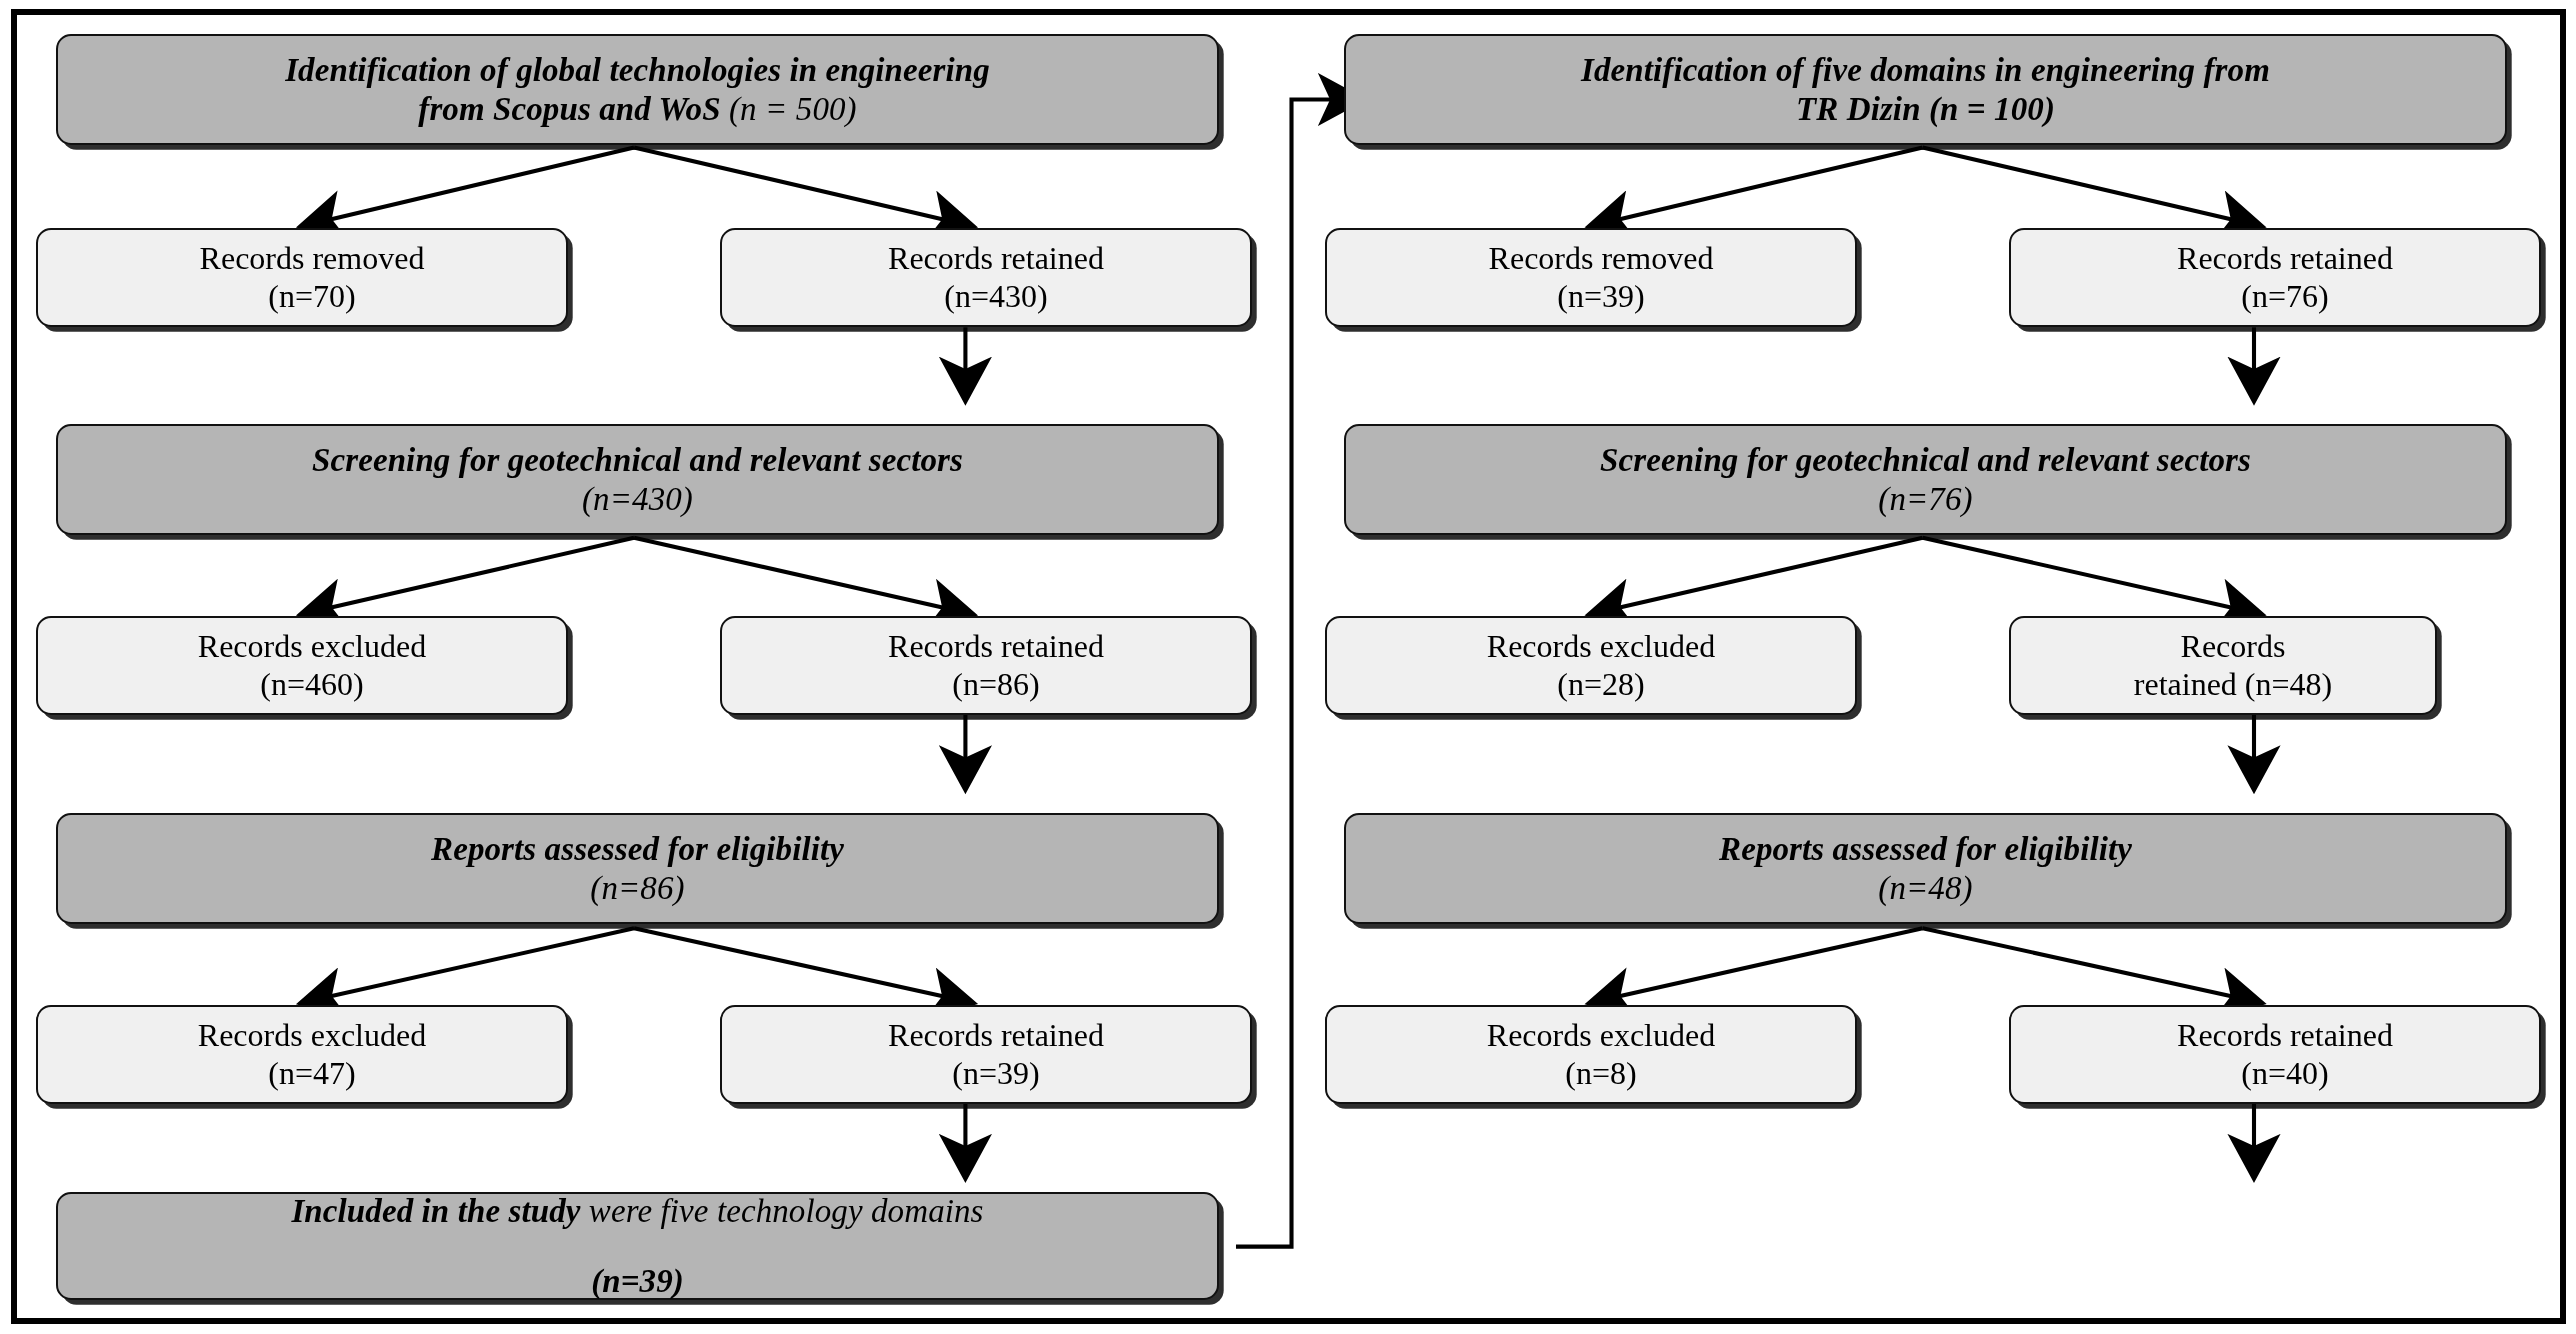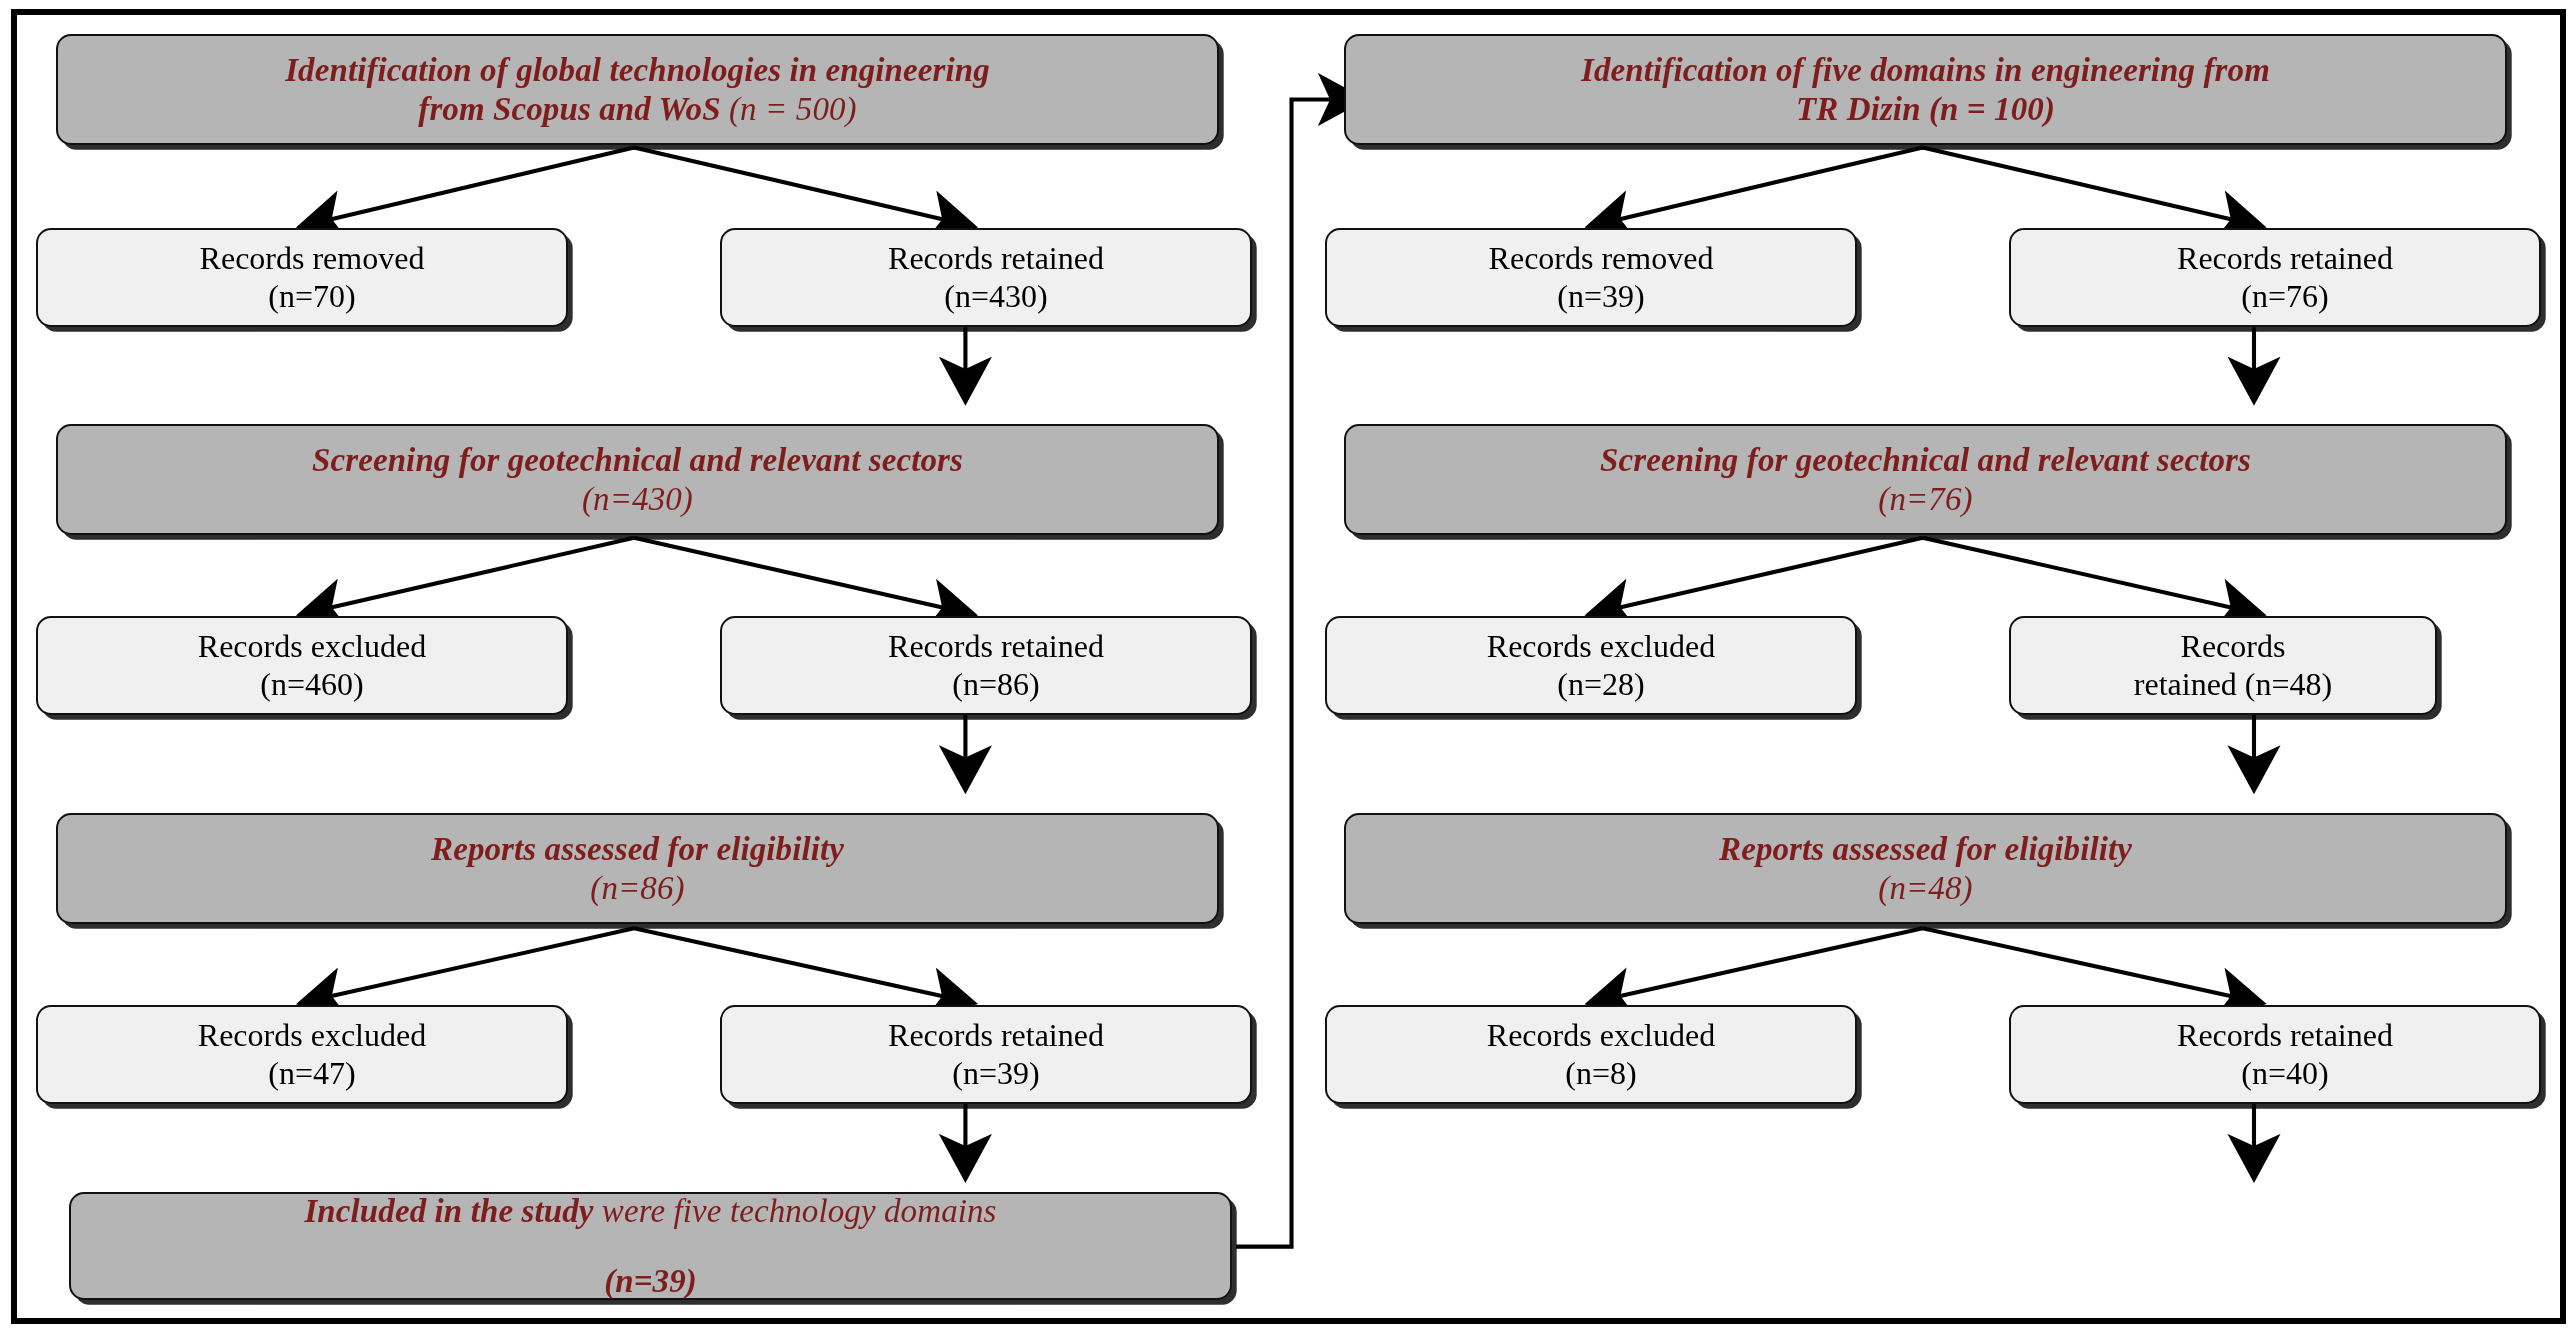--- a/index.html
+++ b/index.html
@@ -11,21 +11,21 @@
 
   svg.wires{position:absolute;left:0;top:0;width:2576px;height:1335px;pointer-events:none;}
 
   .node{position:absolute;box-sizing:border-box;
         border:2.9px solid #111;border-radius:15px;
         display:flex;flex-direction:column;align-items:center;justify-content:center;
         text-align:center;line-height:1.16;
         box-shadow:5.3px 5.3px 0 -0.6px rgba(0,0,0,0.82);
         z-index:3;}
 
-  .node.stage{background:#b5b5b5;color:#7f1d1d;font-size:33px;font-weight:bold;font-style:italic;}
+  .node.stage{background:#b5b5b5;color:#000000;font-size:33px;font-weight:bold;font-style:italic;}
   .node.rec{background:#f0f0f0;color:#000;font-size:32px;font-weight:normal;font-style:normal;padding-left:20px;}
 
   .node .ln{display:block;white-space:nowrap;}
   .node.stage .ln{letter-spacing:0.1px;}
 
   .nb{font-weight:normal;}   
   .bi{font-weight:bold;font-style:italic;margin-top:32px;}
   .ri{font-weight:normal;font-style:italic;}
 </style>
 </head>
@@ -105,21 +105,21 @@
   <div class="node rec" style="left:36px;top:1005px;width:532px;height:99px;">
     <span class="ln">Records excluded</span>
     <span class="ln">(n=47)</span>
   </div>
 
   <div class="node rec" style="left:720px;top:1005px;width:532px;height:99px;">
     <span class="ln">Records retained</span>
     <span class="ln">(n=39)</span>
   </div>
 
-  <div class="node stage" style="left:69px;top:1192px;width:1163px;height:108px;">
+  <div class="node stage" style="left:56px;top:1192px;width:1163px;height:108px;">
     <span class="ln"><span class="bi">Included in the study</span><span class="ri"> were five technology domains</span></span>
     <span class="ln bi">(n=39)</span>
   </div>
 
   <div class="node stage" style="left:1344px;top:34px;width:1163px;height:111px;">
     <span class="ln">Identification of five domains in engineering from</span>
     <span class="ln"><span>TR Dizin</span>&nbsp;<span class="bi">(n = 100)</span></span>
   </div>
 
   <div class="node rec" style="left:1325px;top:228px;width:532px;height:99px;">

